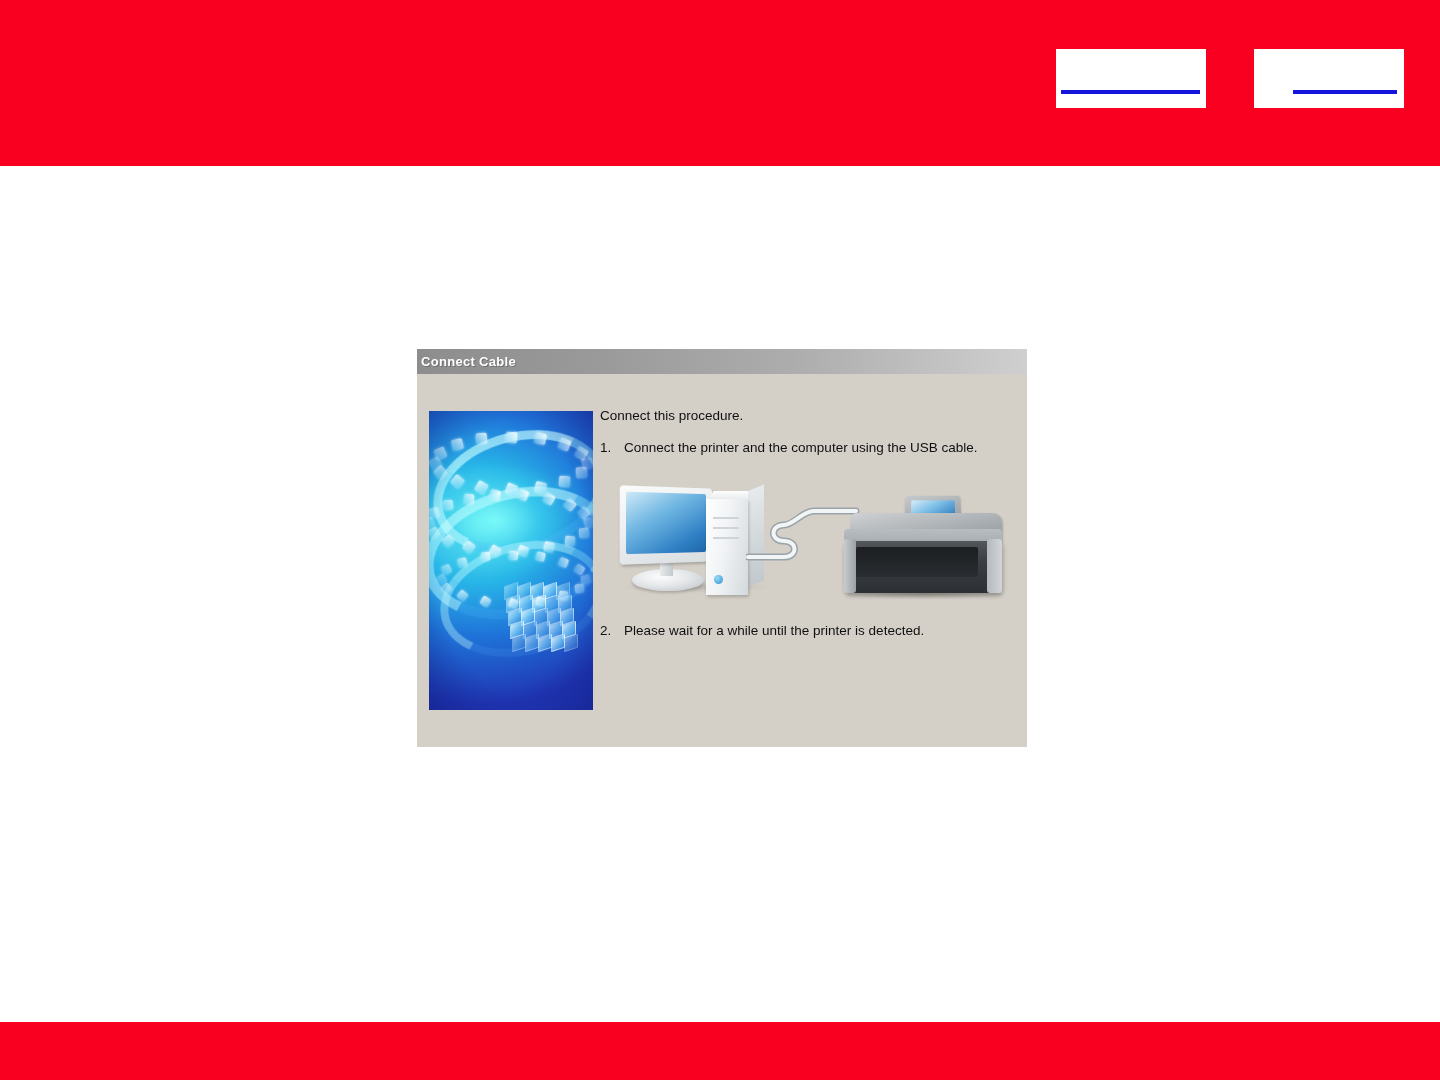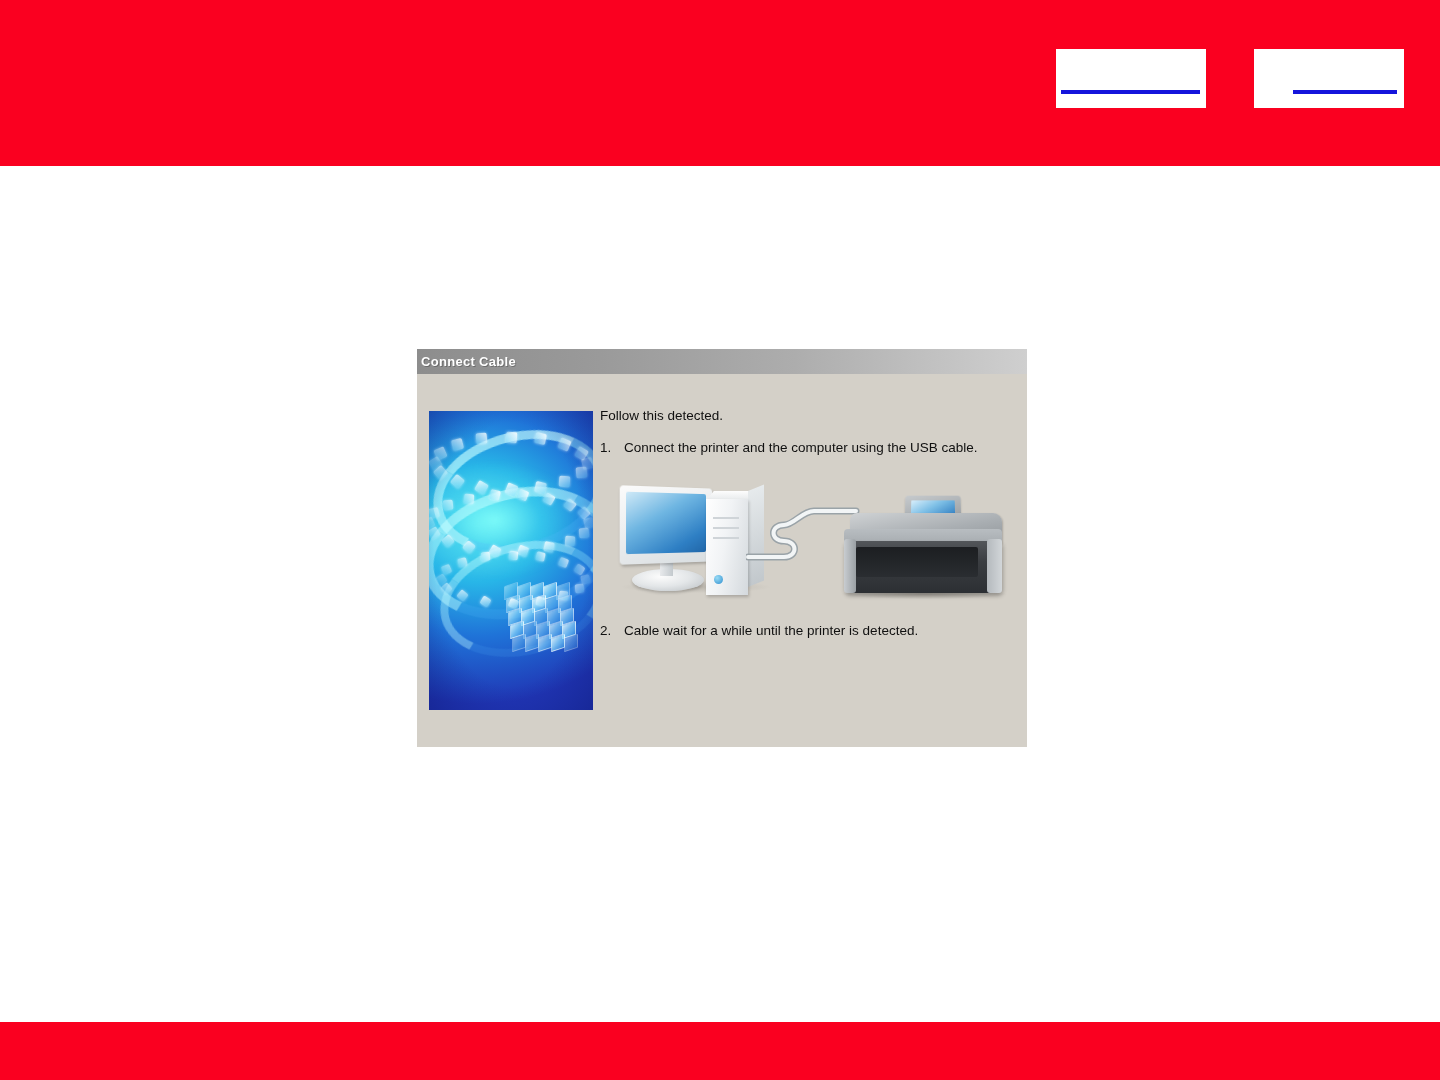--- a/index.html
+++ b/index.html
@@ -453,21 +453,21 @@
         <div class="art-chip" style="left: 28.5883px; top: 146.529px; width: 9px; height: 9px; transform: rotate(76deg); opacity: 0.77;"></div>
         <div class="art-chip" style="left: 51.9468px; top: 141.327px; width: 9px; height: 9px; transform: rotate(85deg); opacity: 0.9;"></div>
         <div class="art-chip" style="left: 79.5px; top: 139.5px; width: 9px; height: 9px; transform: rotate(94deg); opacity: 0.95;"></div>
         <div class="art-chip" style="left: 107.053px; top: 141.327px; width: 9px; height: 9px; transform: rotate(103deg); opacity: 0.9;"></div>
         <div class="art-chip" style="left: 130.412px; top: 146.529px; width: 9px; height: 9px; transform: rotate(112deg); opacity: 0.77;"></div>
         <div class="art-chip" style="left: 146.019px; top: 154.316px; width: 9px; height: 9px; transform: rotate(121deg); opacity: 0.58;"></div>
       </div>
 
     <div class="content-col">
 
-      <p class="proc-lead">Follow this detected.</p>
+      <p class="proc-lead">Connect this procedure.</p>
 
       <div class="proc-step">
         <span class="proc-step-num">1.</span>
         <span>Connect the printer and the computer using the USB cable.</span>
       </div>
 
       <div class="illustration">
         <div class="pc-shadow"></div>
 
         <div class="mon-base"></div>
@@ -496,20 +496,20 @@
         <div class="prt-top"></div>
         <div class="prt-top2"></div>
         <div class="prt-body"></div>
         <div class="prt-tray"></div>
         <div class="prt-edge-l"></div>
         <div class="prt-edge-r"></div>
       </div>
 
       <div class="proc-step" style="margin-top:14px">
         <span class="proc-step-num">2.</span>
-        <span>Cable wait for a while until the printer is detected.</span>
+        <span>Please wait for a while until the printer is detected.</span>
       </div>
 
     </div>
   </div>
 </div>
 
 <div class="page-footer-bar"></div>
 
 </body></html>

